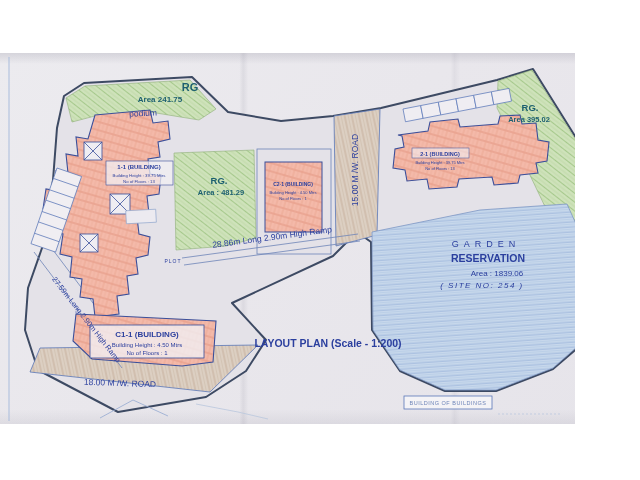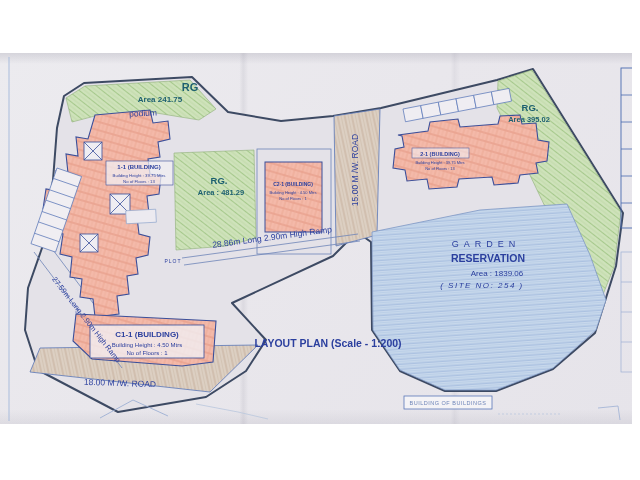--- a/index.html
+++ b/index.html
@@ -1,17 +1,17 @@
 <!DOCTYPE html>
 <html><head>
 <meta charset="utf-8">
 <style>
   html,body{margin:0;padding:0;}
-  #stage{position:relative;width:632px;height:480px;background:#ffffff;overflow:hidden;
-         font-family:"Liberation Sans", sans-serif;}
+  #stage{position:relative;width:548px;height:480px;background:#ffffff;overflow:hidden;
+         font-family:"Liberation Sans", sans-serif;padding-left:27px;}
   #paper{position:absolute;left:0;top:53px;width:640px;height:371px;
     background:
       linear-gradient(180deg, rgba(110,110,130,0.18), rgba(110,110,130,0) 3%),
       linear-gradient(0deg, rgba(110,110,130,0.10), rgba(110,110,130,0) 4%),
       linear-gradient(90deg, rgba(100,100,120,0) 37.4%, rgba(100,100,120,0.10) 38%, rgba(100,100,120,0) 38.8%),
       linear-gradient(90deg, rgba(100,100,120,0) 70.4%, rgba(100,100,120,0.07) 71%, rgba(100,100,120,0) 71.9%),
       linear-gradient(135deg, #ecebef 0%, #e9e7ec 45%, #e6e4ea 100%);
   }
   svg{position:absolute;left:0;top:0;}
   text{font-family:"Liberation Sans", sans-serif;}

